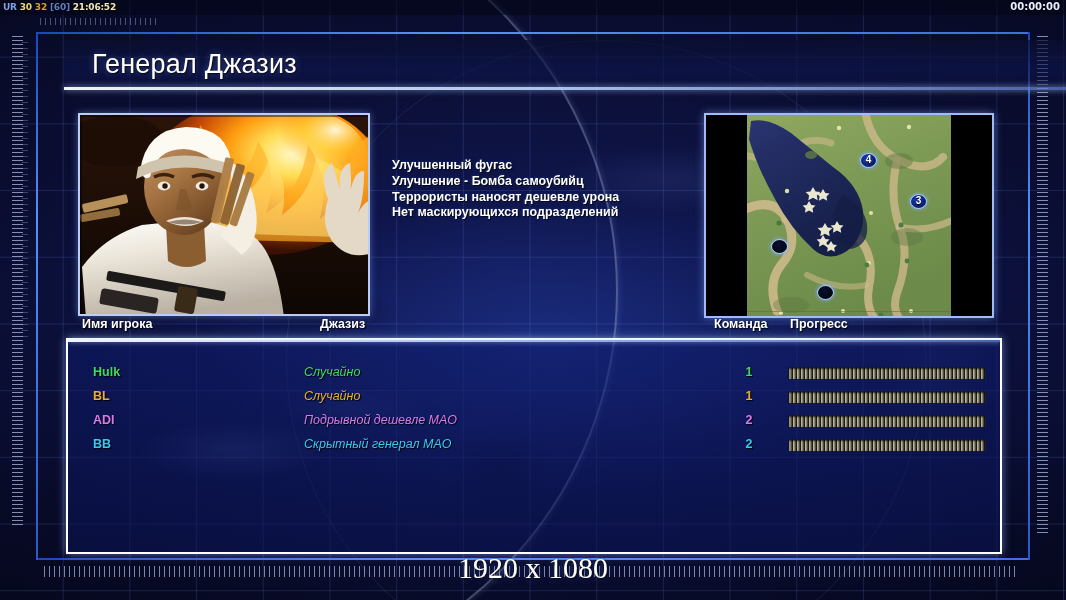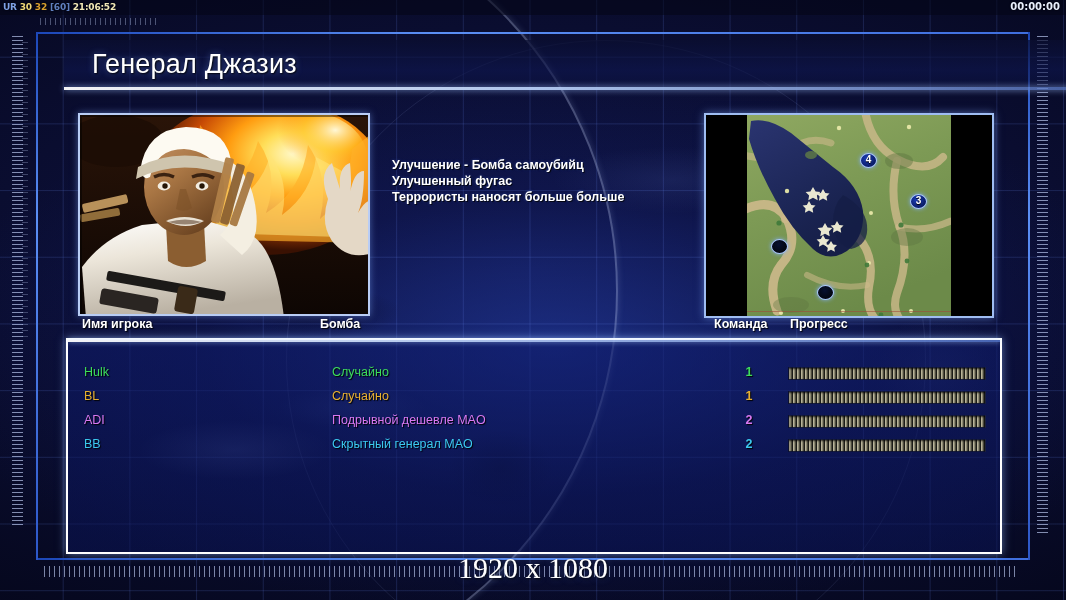--- a/index.html
+++ b/index.html
@@ -240,22 +240,22 @@
     box-shadow: 0 0 5px rgba(170,205,255,0.8);
   }
   .prow { position: absolute; left: 0; width: 100%; height: 24px; }
   .cell {
     position: absolute; top: 0;
     font-size: 12.5px; line-height: 17px;
     font-family: "Liberation Sans", sans-serif;
     text-shadow: 1px 1px 1px rgba(0,0,0,0.95);
     white-space: nowrap;
   }
-  .c-name { left: 16px; }
-  .c-army { left: 264px; }
+  .c-name { left: 25px; font-weight: bold; }
+  .c-army { left: 236px; font-style: italic; }
   .c-team { left: 655px; width: 52px; text-align: center; font-weight: bold; }
   .progbar {
     position: absolute; top: 3px; left: 720px;
     width: 198px; height: 13px;
     border: 1px solid rgba(10,16,50,0.9);
     background:
       repeating-linear-gradient(to right,
         #b9b49a 0px, #b9b49a 1px,
         #8d8a74 1px, #8d8a74 2px,
         #4e4c3e 2px, #4e4c3e 3px,
@@ -398,23 +398,24 @@
             <rect x="20" y="178" width="58" height="16" rx="3" fill="#2a2522" transform="rotate(10 49 186)"></rect>
             <rect x="96" y="172" width="20" height="26" rx="3" fill="#3a2a18" transform="rotate(10 106 185)"></rect>
           </g>
 
           <rect x="0" y="0" width="292" height="203" fill="none" stroke="#000" stroke-width="4" opacity="0.45"></rect>
         </svg>
       </div>
     </div>
 
     <div class="desc-block">
+      <div class="desc-line">Улучшенный фугас</div>
       <div class="desc-line">Улучшение - Бомба самоубийц</div>
-      <div class="desc-line">Улучшенный фугас</div>
-      <div class="desc-line">Террористы наносят больше больше</div>
+      <div class="desc-line">Террористы наносят дешевле урона</div>
+      <div class="desc-line">Нет маскирующихся подразделений</div>
     </div>
 
     <div class="map-wrap">
       <div class="map-letterbox-l"></div>
       <div class="map-letterbox-r"></div>
       <div class="map-canvas">
         <svg width="204" height="205" viewBox="0 0 204 205" preserveAspectRatio="none">
           <defs>
             <linearGradient id="grass" x1="0" y1="0" x2="0.4" y2="1">
               <stop offset="0%" stop-color="#8fa861"></stop>
@@ -482,21 +483,21 @@
       <div class="startpos" style="left:154px;top:38px;">4</div>
       <div class="startpos" style="left:204px;top:79px;">3</div>
       <div class="startpos empty" style="left:65px;top:124px;"></div>
       <div class="startpos empty" style="left:111px;top:170px;"></div>
     </div>
   </div>
 
   <div class="players-panel">
     <div class="ph-row">
       <div class="col-head" style="left:14px;">Имя игрока</div>
-      <div class="col-head" style="left:252px;">Бомба</div>
+      <div class="col-head" style="left:252px;">Джазиз</div>
       <div class="col-head" style="left:646px;">Команда</div>
       <div class="col-head" style="left:722px;">Прогресс</div>
     </div>
     <div class="divider"></div>
 
     <div class="prow" style="top:24px;">
       <div class="cell c-name" style="color:#3ddc5a;">Hulk</div>
       <div class="cell c-army" style="color:#3ddc5a;">Случайно</div>
       <div class="cell c-team" style="color:#3ddc5a;">1</div>
       <div class="progbar"></div>

